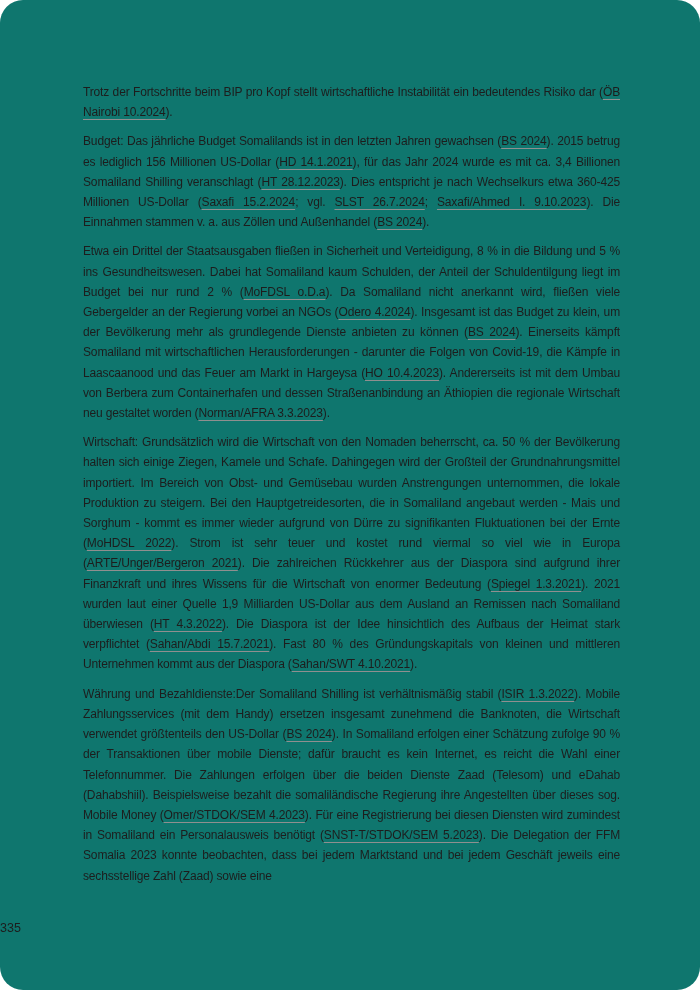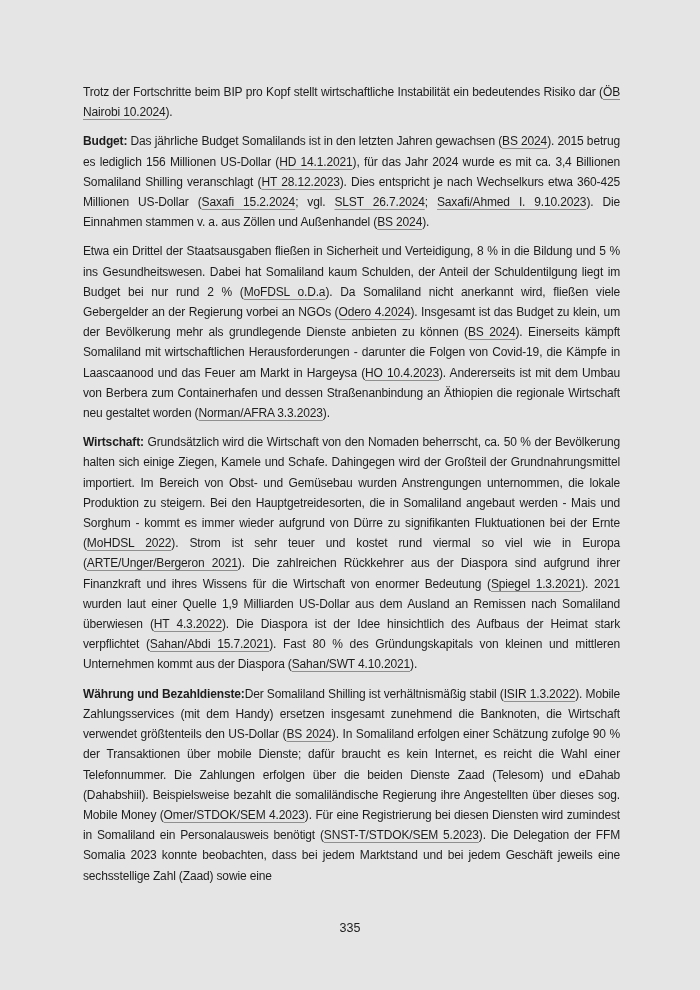--- a/index.html
+++ b/index.html
@@ -8,52 +8,52 @@
     height: 990px;
     background: #ffffff;
     position: relative;
     font-family: "Liberation Sans", sans-serif;
     color: #1d1d1d;
     overflow: hidden;
   }
   .page {
     position: absolute;
     inset: 0;
-    background: #e5e5e5;
+    background: #0f766e;
+    border-radius: 23px;
   }
   .text-block {
     position: absolute;
     left: 83px;
     top: 82px;
     width: 537px;
   }
   p.para {
     margin: 0 0 9px 0;
     font-size: 12px;
     letter-spacing: -0.15px;
     line-height: 20.2px;
     text-align: justify;
     hyphens: manual;
     -webkit-hyphens: manual;
     color: #1d1d1d;
   }
-  .run-b { font-weight: bold; }
+  .run-b { font-weight: normal; }
   .run-i { }
   .run-u {
     text-decoration: underline;
     text-decoration-color: #8f8f8f;
     text-decoration-thickness: 1px;
     text-underline-offset: 2.5px;
   }
   .page-number {
     position: absolute;
     top: 921px;
     left: 0;
     width: 100%;
-    text-align: center;
     font-size: 12.5px;
     letter-spacing: 0;
     color: #1d1d1d;
   }
 </style>
 </head>
 <body>
 
 <div class="page">
   <div class="text-block">

